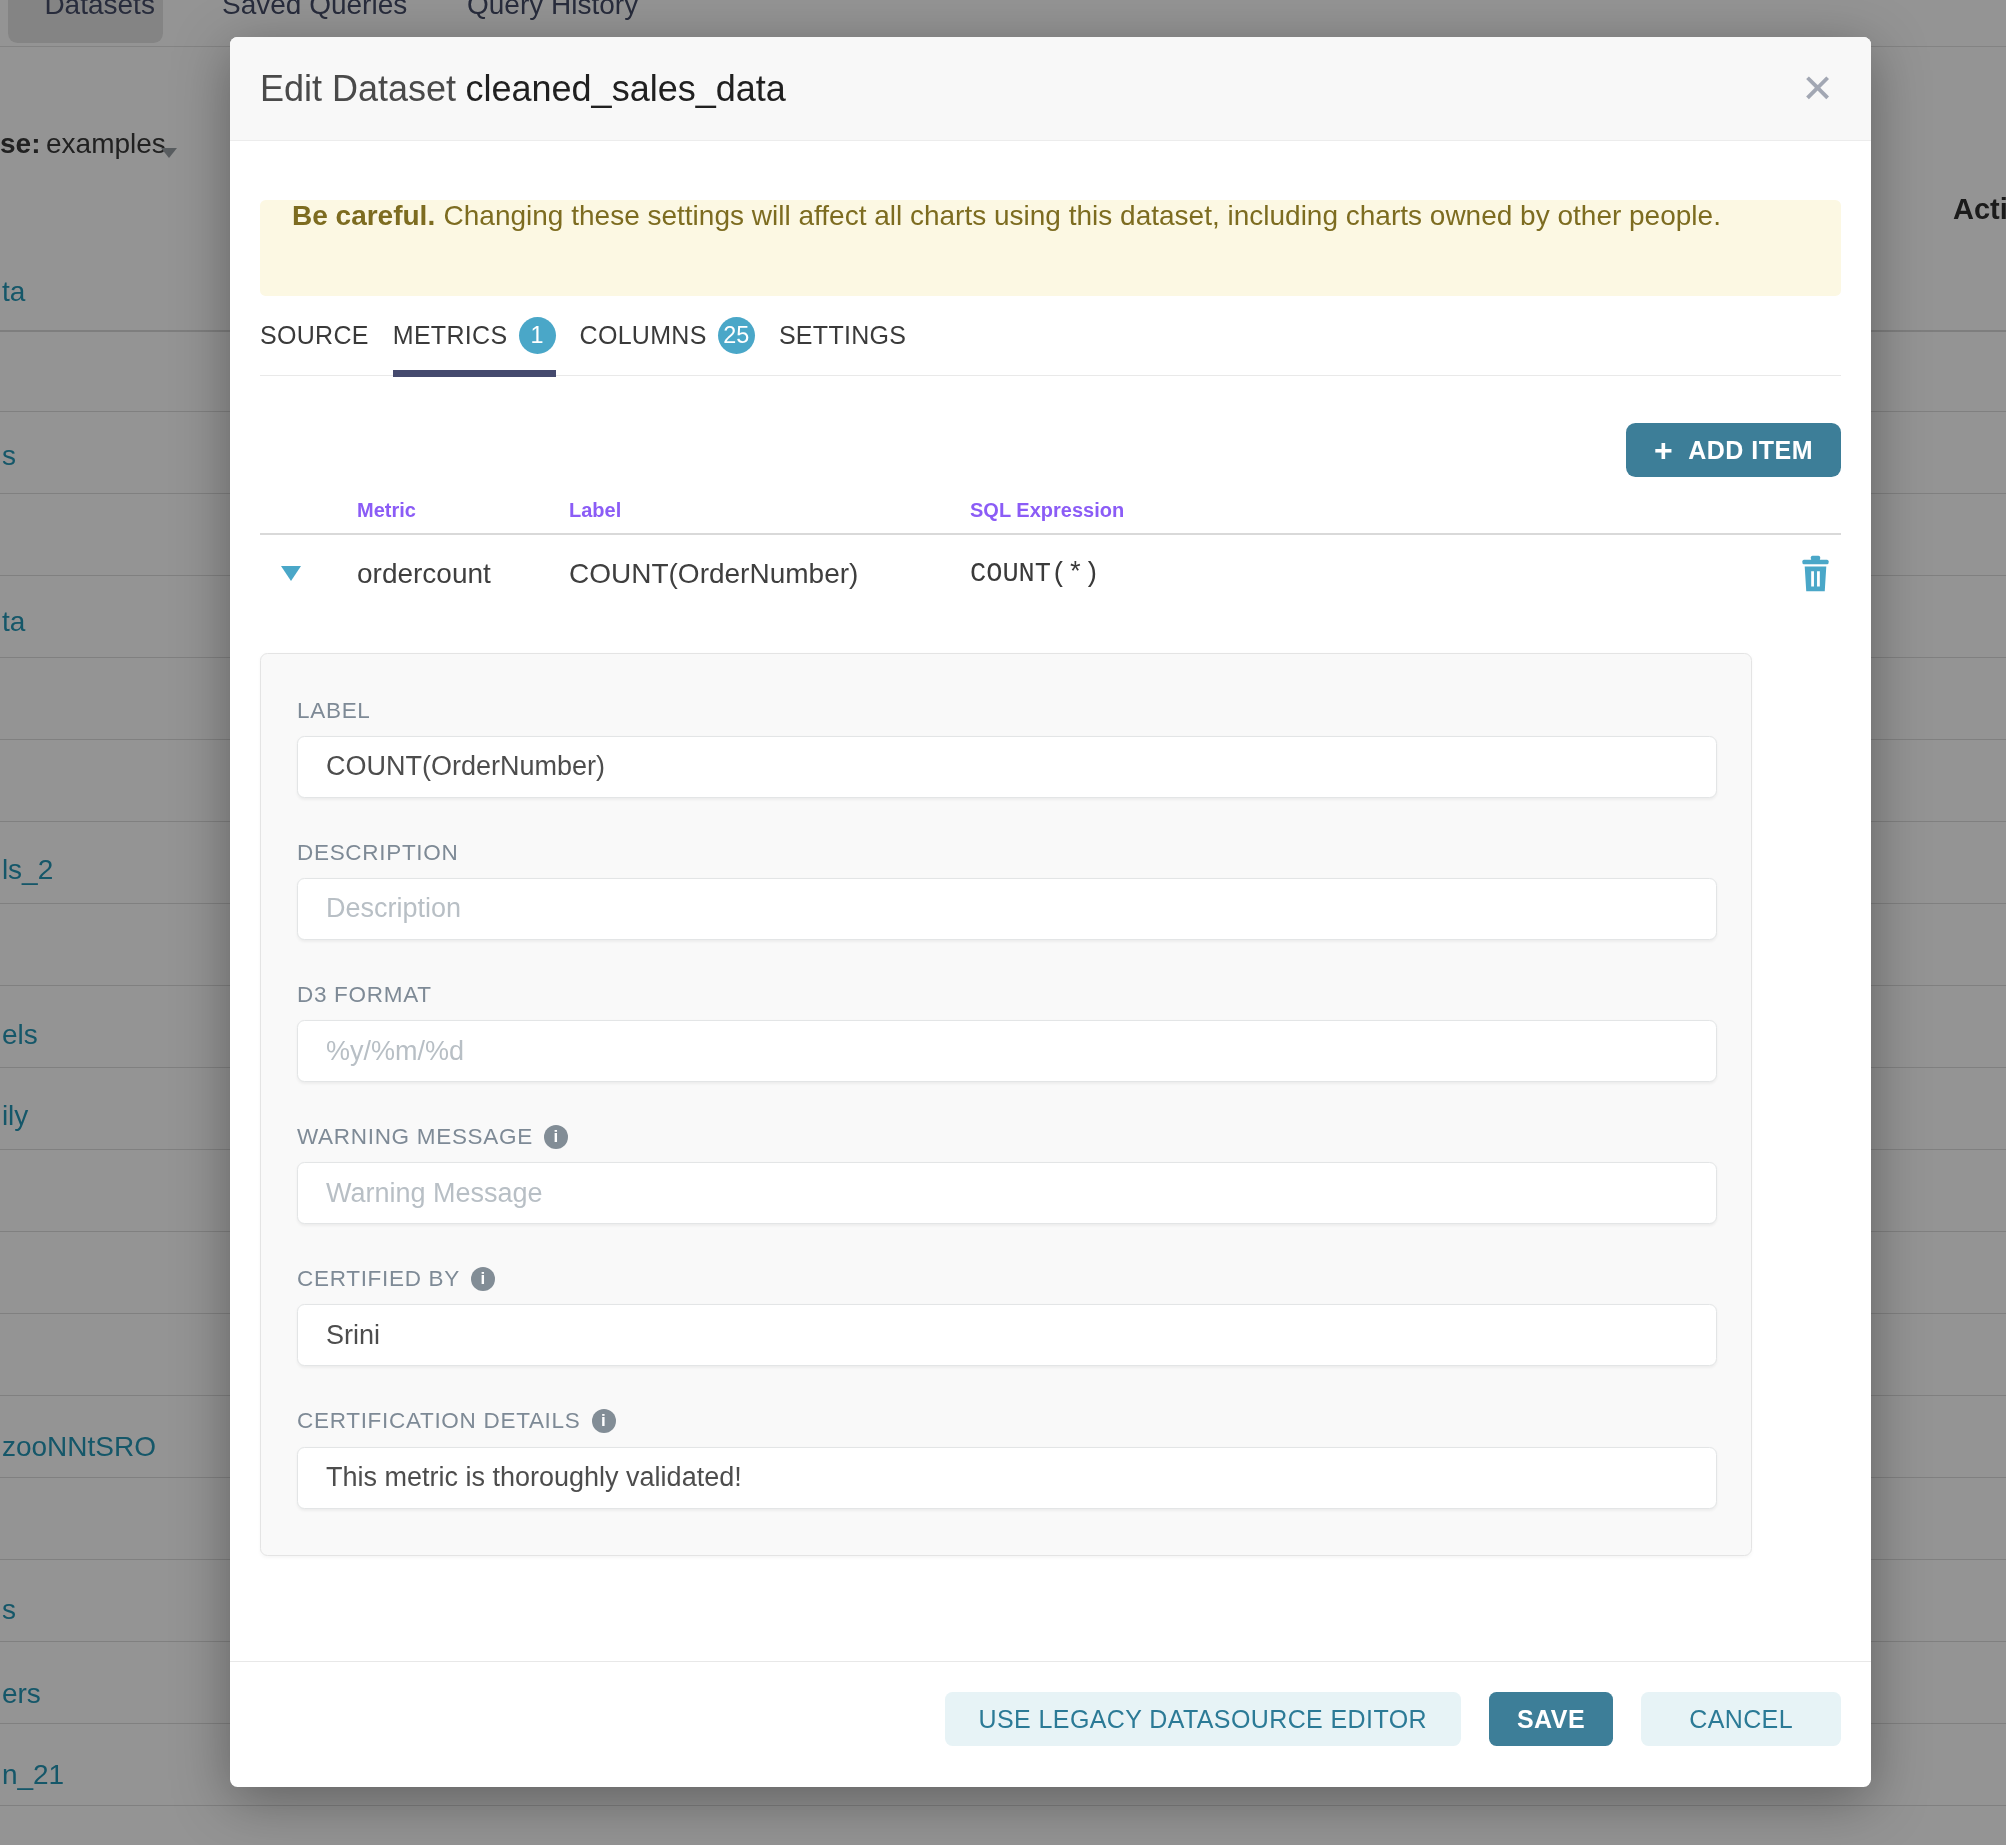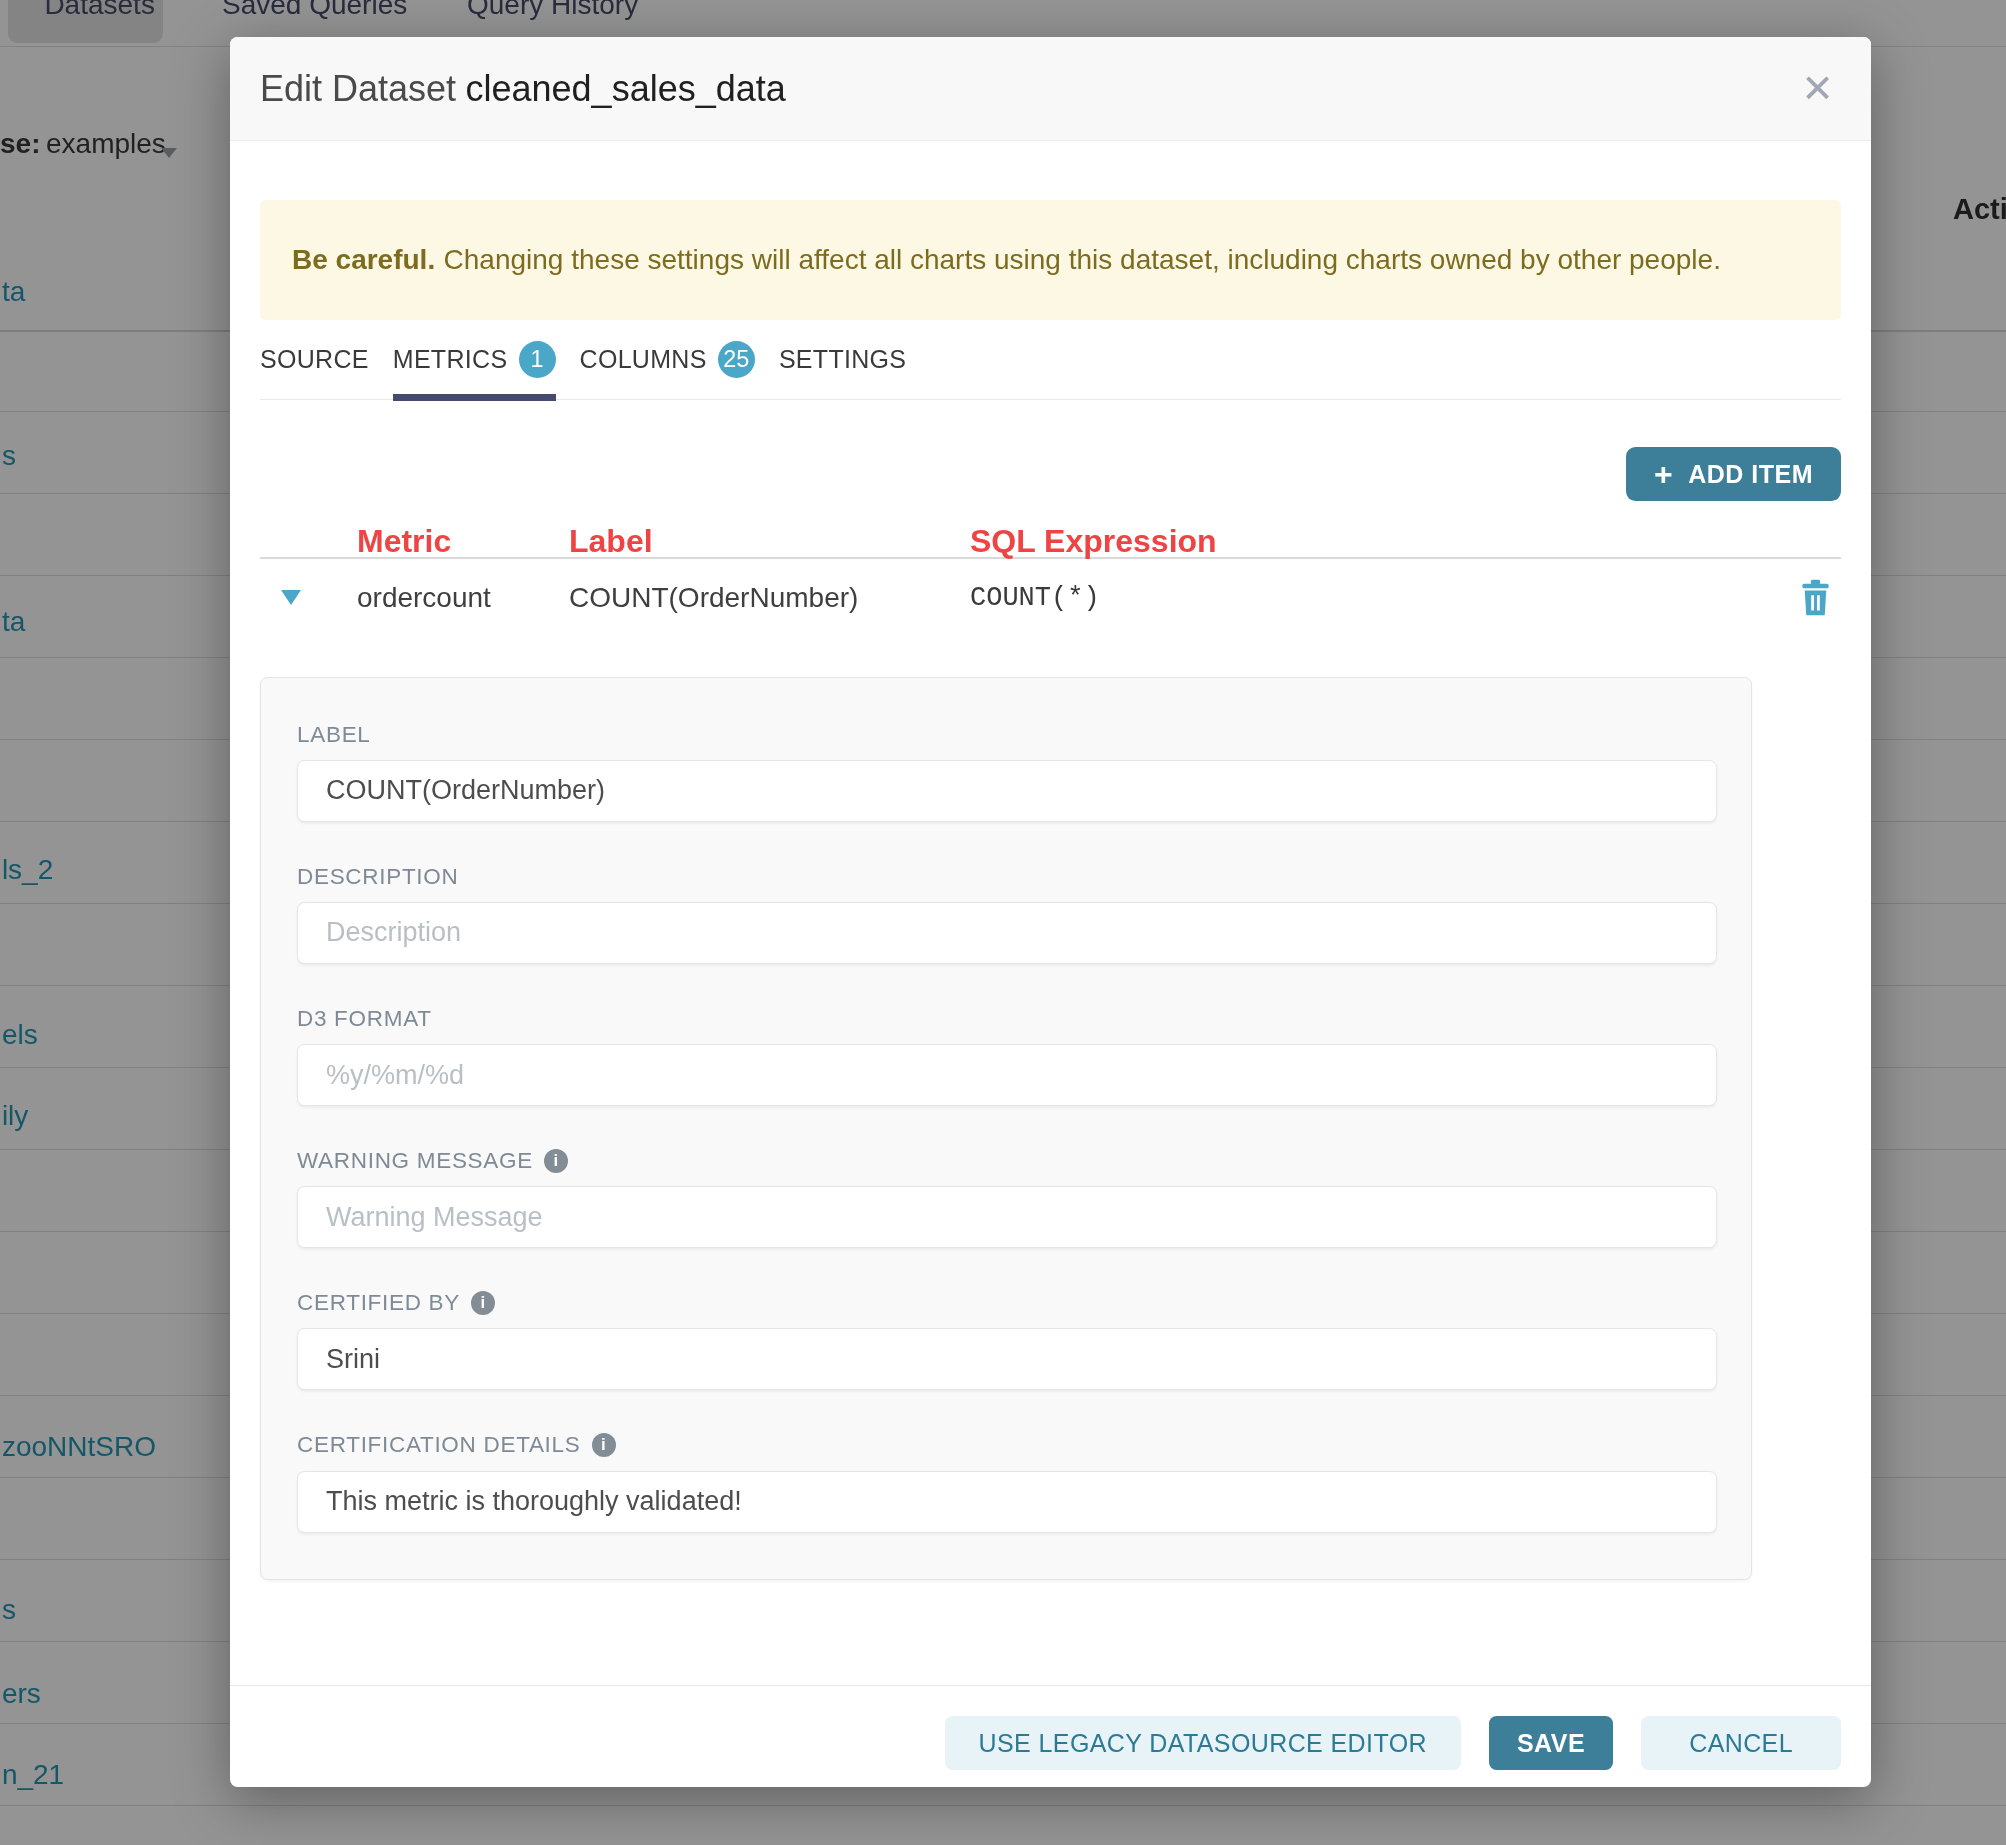--- a/index.html
+++ b/index.html
@@ -30,42 +30,42 @@
   .overlay{position:absolute;inset:0;background:rgba(0,0,0,0.42);z-index:5}
 
   
   .modal{position:absolute;left:230px;top:37px;width:1641px;height:1750px;background:#fff;border-radius:7.5px;
     box-shadow:0 13px 56px rgba(0,0,0,.35);z-index:10;overflow:hidden}
   .m-header{height:104px;background:#f8f8f8;border-bottom:1.9px solid #ececec;display:flex;align-items:center;padding:0 37px 0 30px}
   .m-title{font-size:36px;color:#4a4a4a}
   .m-title b{color:#202020;font-weight:400;margin-left:9.4px}
   .m-close{margin-left:auto;font-size:39px;color:#a2a7b3;cursor:pointer;line-height:1}
 
-  .banner{margin:59px 30px 0;height:120px;background:var(--warn-bg);border-radius:5.6px;display:flex;align-items:center;padding:0 32px;
+  .banner{margin:59px 30px 0;height:96px;background:var(--warn-bg);border-radius:5.6px;display:flex;padding:0 32px;
     font-size:28px;color:var(--warn-text)}
   .banner b{font-weight:700;margin-right:8.4px}
 
   .tabs{margin:0 30px;height:80px;display:flex;gap:24px;align-items:center;border-bottom:1.9px solid #e9e9e9}
   .tab{position:relative;height:100%;display:flex;align-items:center;cursor:pointer}
   .tab-label{font-size:25px;color:#3a3a3a;letter-spacing:0.3px}
   .tab-badge{margin-left:11.2px;min-width:37px;height:37px;padding:0 4.7px;border-radius:19px;background:var(--badge);
     color:#fff;font-size:23.4px;line-height:37px;text-align:center}
   .tab.active::after{content:'';position:absolute;left:0;right:0;bottom:-1.9px;height:6.6px;background:var(--underline)}
 
   .actions-row{margin:47px 30px 0;display:flex;justify-content:flex-end}
   .btn{border:none;border-radius:7.5px;height:54px;display:inline-flex;align-items:center;justify-content:center;
     font-family:"Liberation Sans",sans-serif;cursor:pointer}
   .btn-primary{background:var(--teal);color:#fff;font-size:25px;font-weight:700;letter-spacing:0.5px}
   .btn-light{background:var(--teal-light);color:var(--teal-text);font-size:25px;font-weight:500;letter-spacing:0.4px}
   .btn-add{border-radius:9.4px;padding:0 28px}
   .btn-add .plus{font-size:32px;font-weight:700;margin-right:15px;line-height:1}
 
   .grid{display:grid;grid-template-columns:97px 212px 401px 1fr 52px;align-items:center;margin:0 30px}
   .grid-head{margin-top:21.5px;height:36px;padding-bottom:9.4px;border-bottom:2.8px solid #d9d9d9}
-  .grid-head .col{font-size:32px;font-weight:700;color:#ef4444}
+  .grid-head .col{font-size:20px;font-weight:700;color:#8b5cf6}
   .grid-row{margin-top:13px;height:52px}
   .cell-text{font-size:28px;color:#3f3f3f}
   .cell-sql{font-family:"Liberation Mono",monospace;font-size:27px;color:#3a3a3a}
   .caret-down{width:0;height:0;border-left:10.3px solid transparent;border-right:10.3px solid transparent;
     border-top:15px solid var(--badge);margin-left:20.6px}
   .trash{color:var(--badge);justify-self:center;width:37px;height:43px;cursor:pointer}
 
   .panel{margin:53px 0 0 30px;width:1492px;height:903px;background:#f9f9f9;border:1.9px solid #e4e4e4;border-radius:7.5px;
     padding:43px 34px 0 36px;box-shadow:0 1.9px 3.7px rgba(0,0,0,.04)}
   .field{margin-top:41px}

